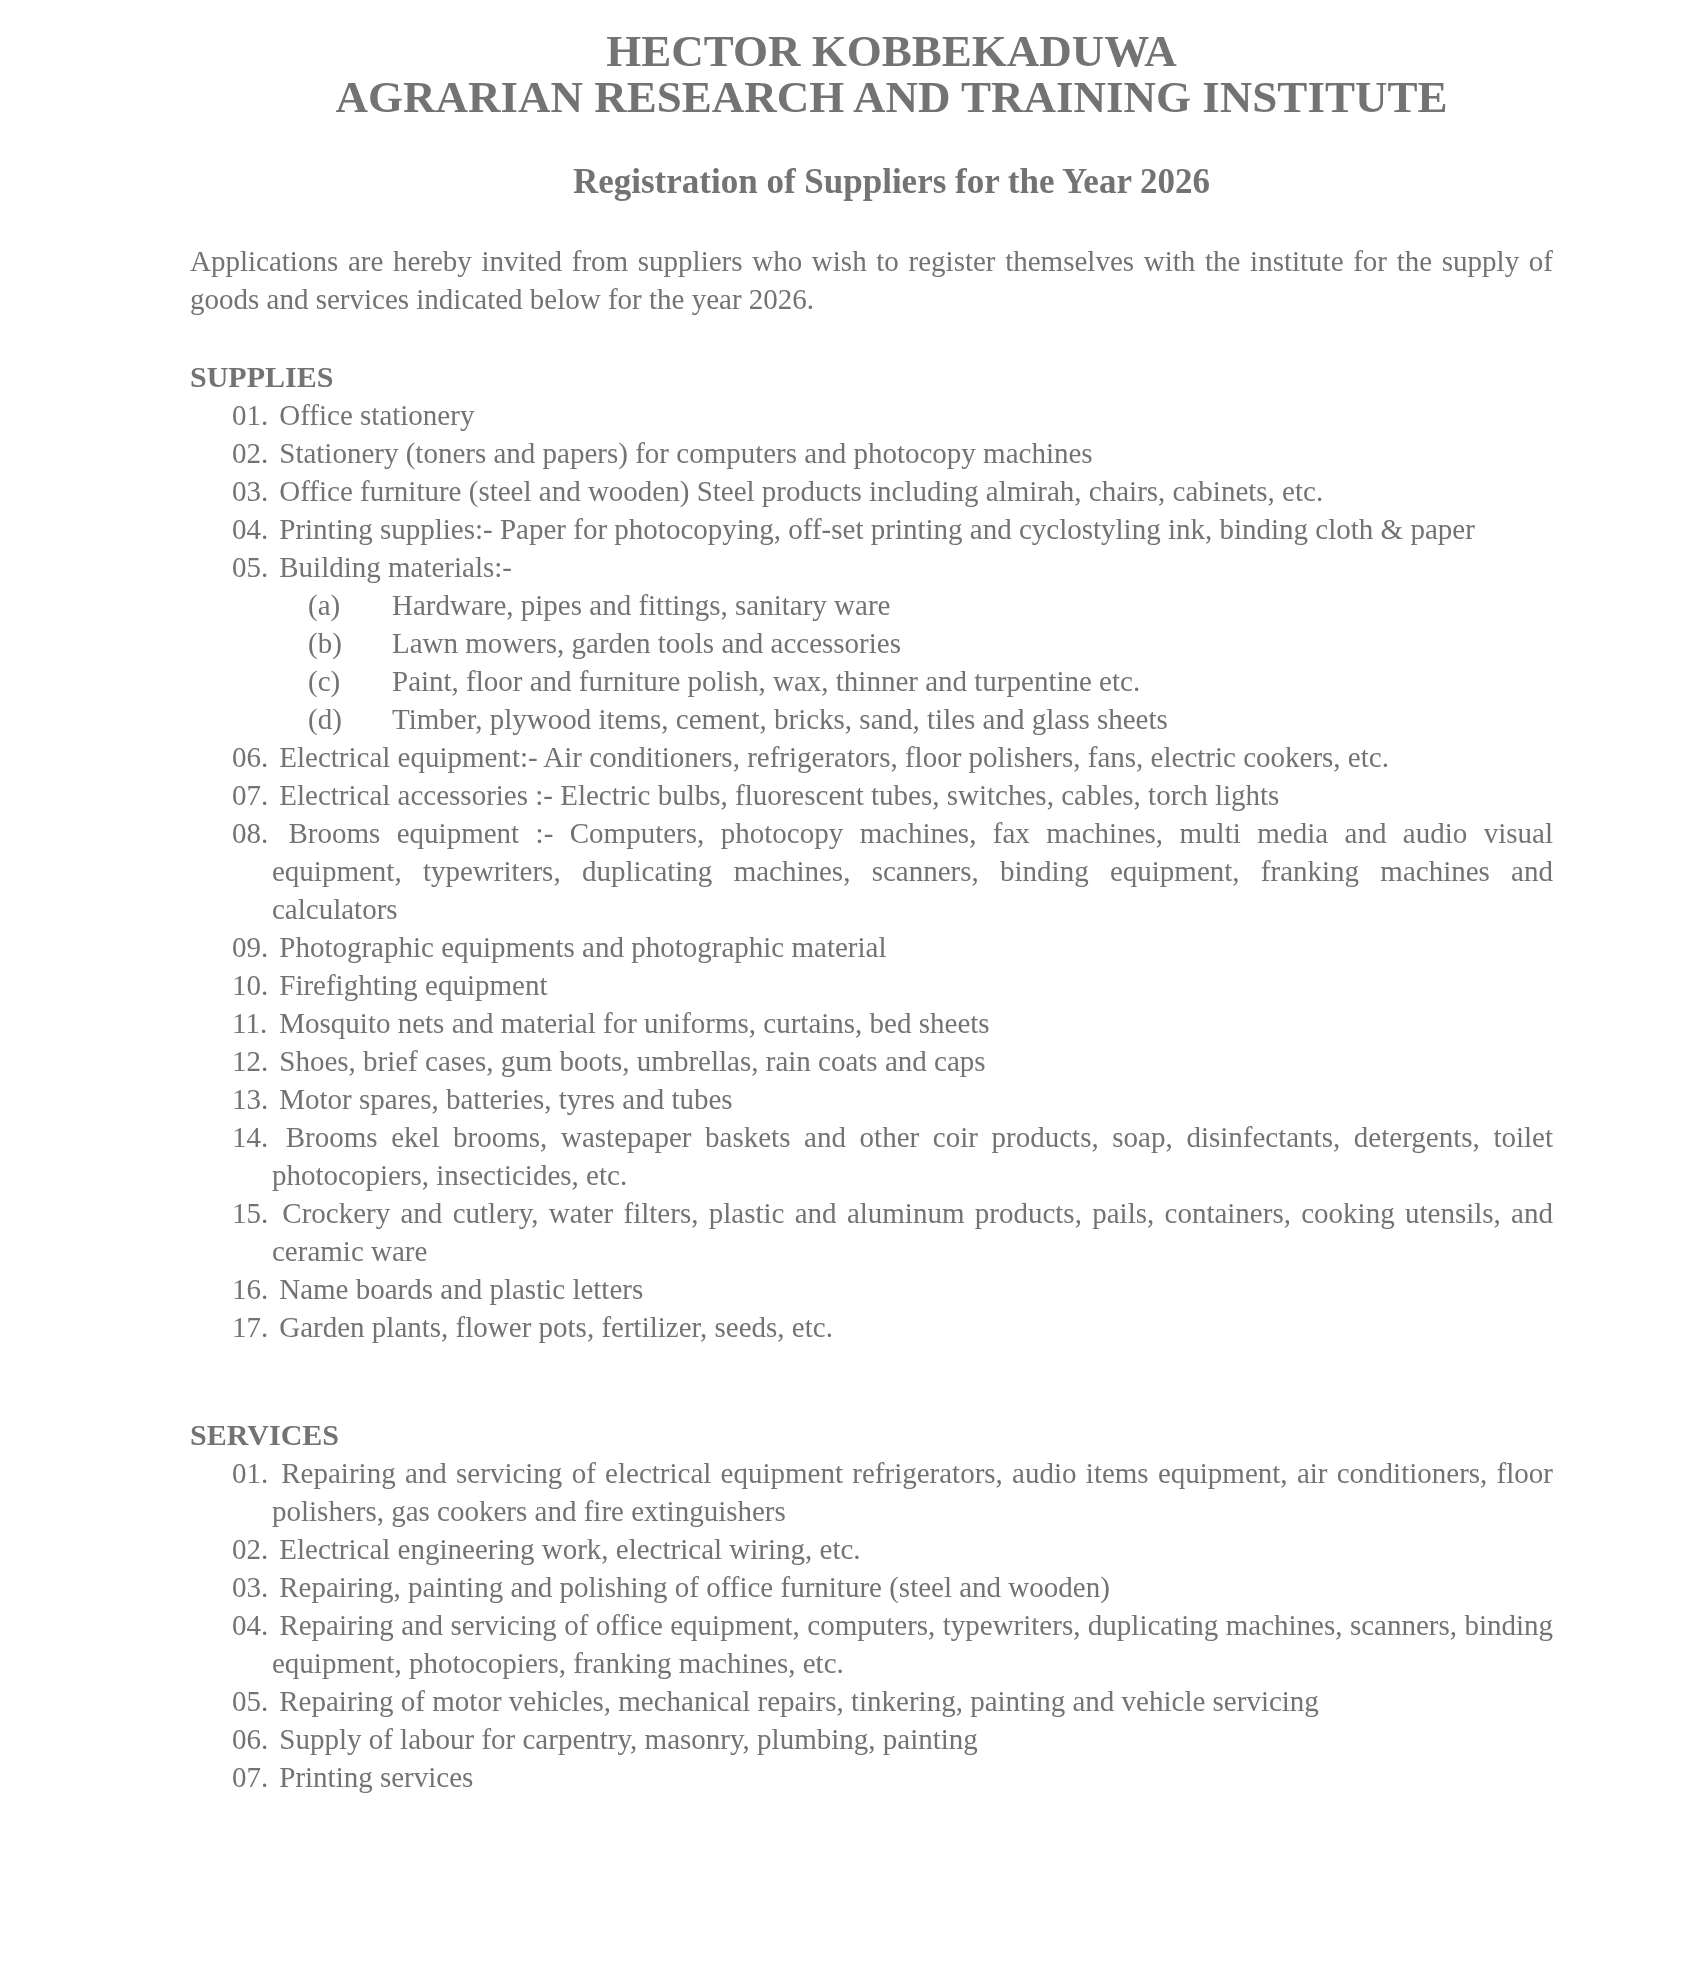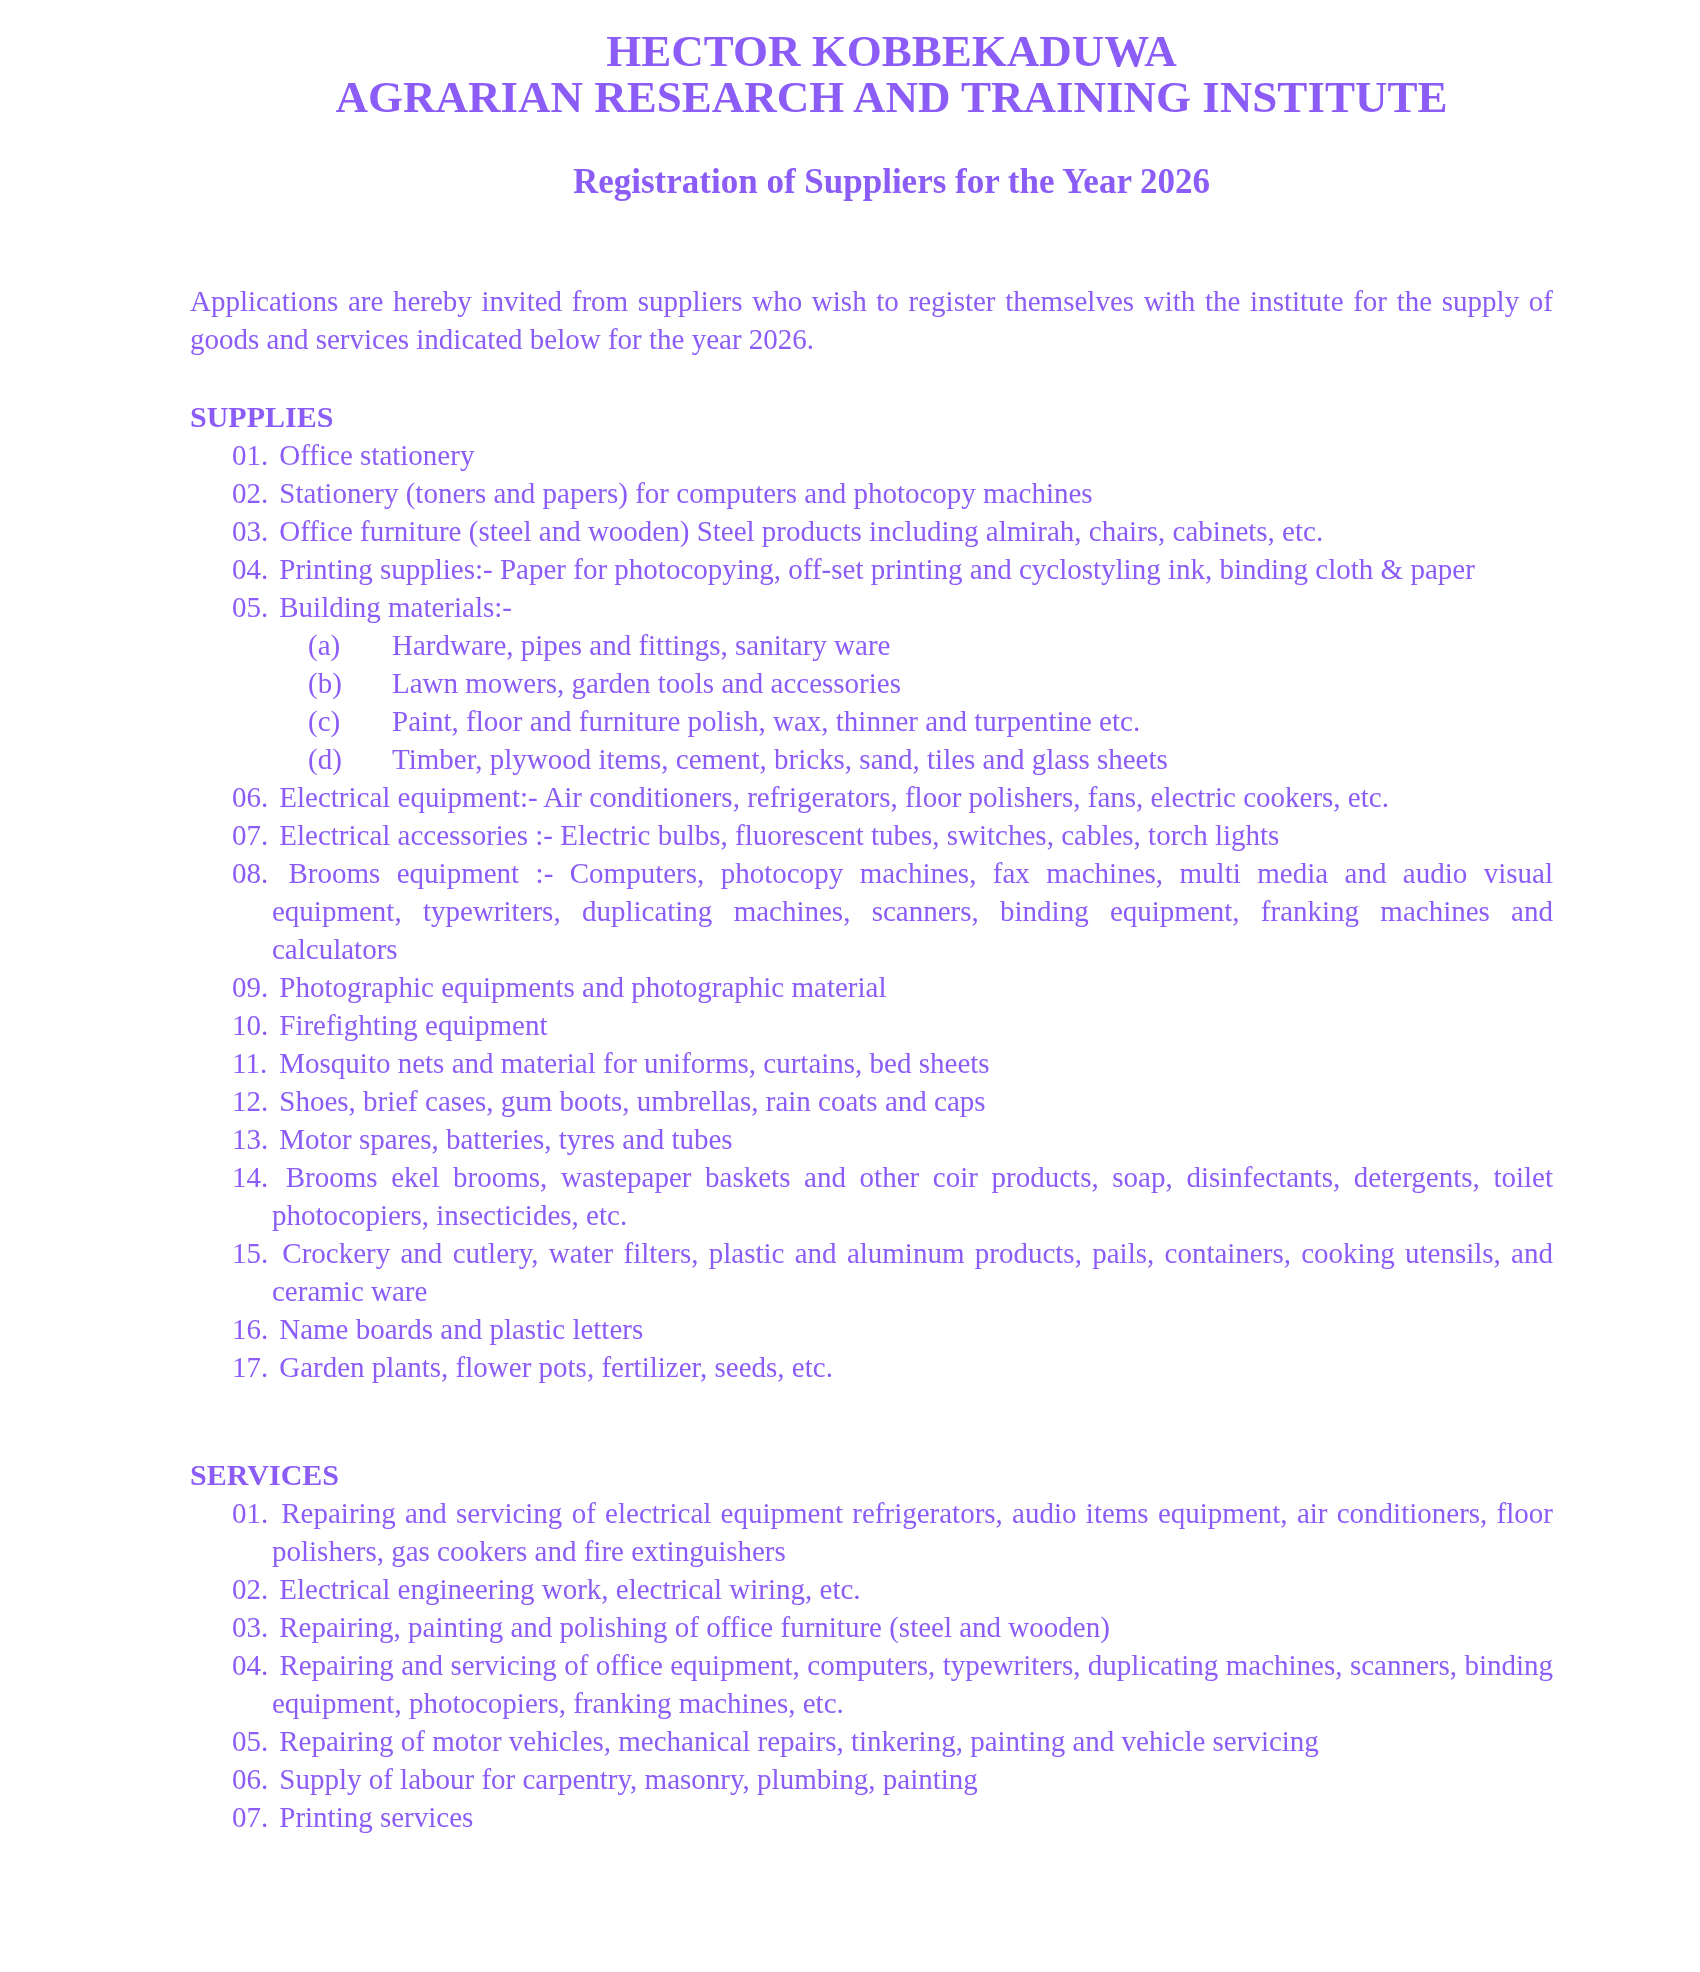--- a/index.html
+++ b/index.html
@@ -1,21 +1,21 @@
 <!DOCTYPE html>
 <html><head>
 <meta charset="utf-8">
 <style>
   html, body { margin: 0; padding: 0; background: #ffffff; }
   .page {
     width: 1700px;
     height: 1972px;
     box-sizing: border-box;
     background: #ffffff;
-    color: #8b5cf6;
+    color: #737373;
     font-family: "Liberation Serif", "DejaVu Serif", serif;
     padding: 28px 147px 0 190px;
     overflow: hidden;
   }
   .header {
     text-align: center;
     margin-left: 40px; 
   }
   .title-line {
     font-weight: bold;
@@ -24,21 +24,21 @@
     white-space: nowrap;
   }
   .subtitle {
     font-weight: bold;
     font-size: 35px;
     line-height: 40px;
     margin-top: 42px;
     white-space: nowrap;
   }
   .intro {
-    margin-top: 80px;
+    margin-top: 40px;
     font-size: 29px;
     line-height: 38px;
     text-align: justify;
   }
   .section-heading {
     font-weight: bold;
     font-size: 30px;
     line-height: 38px;
     margin-top: 40px;
   }

